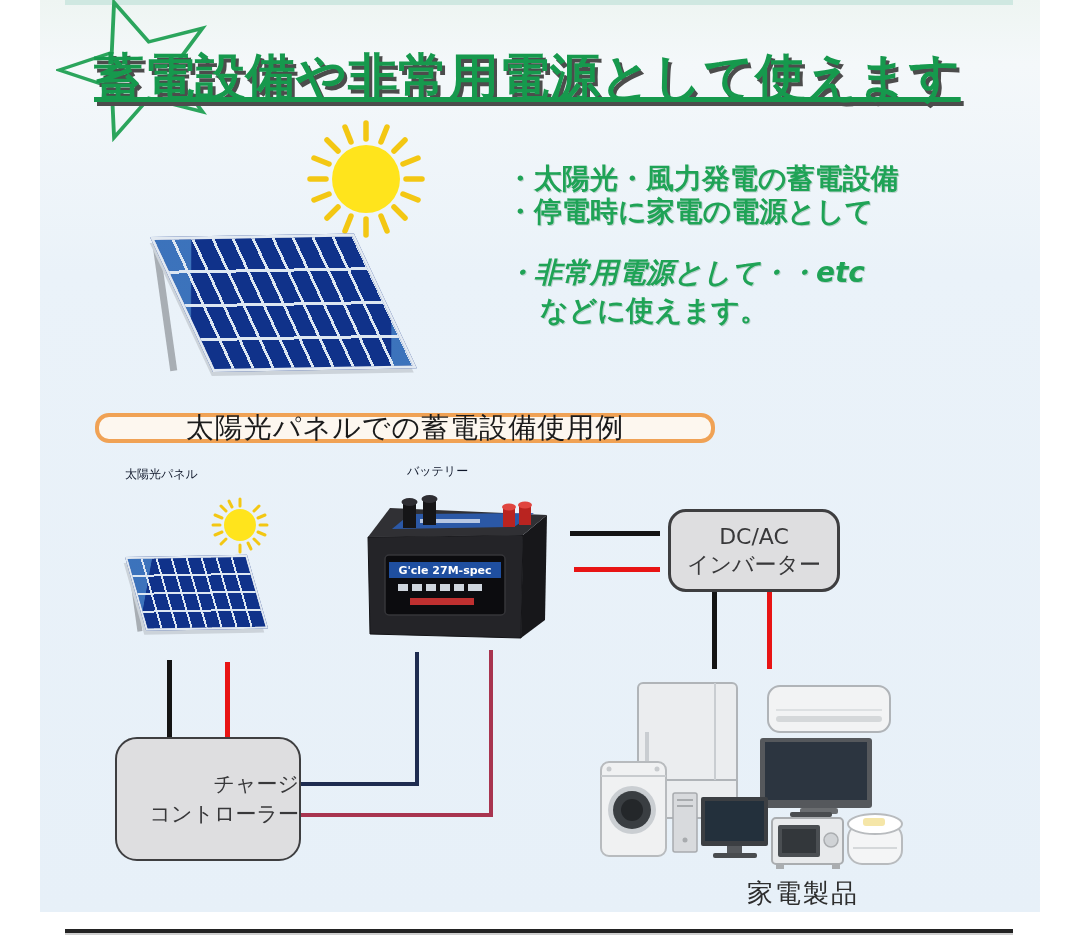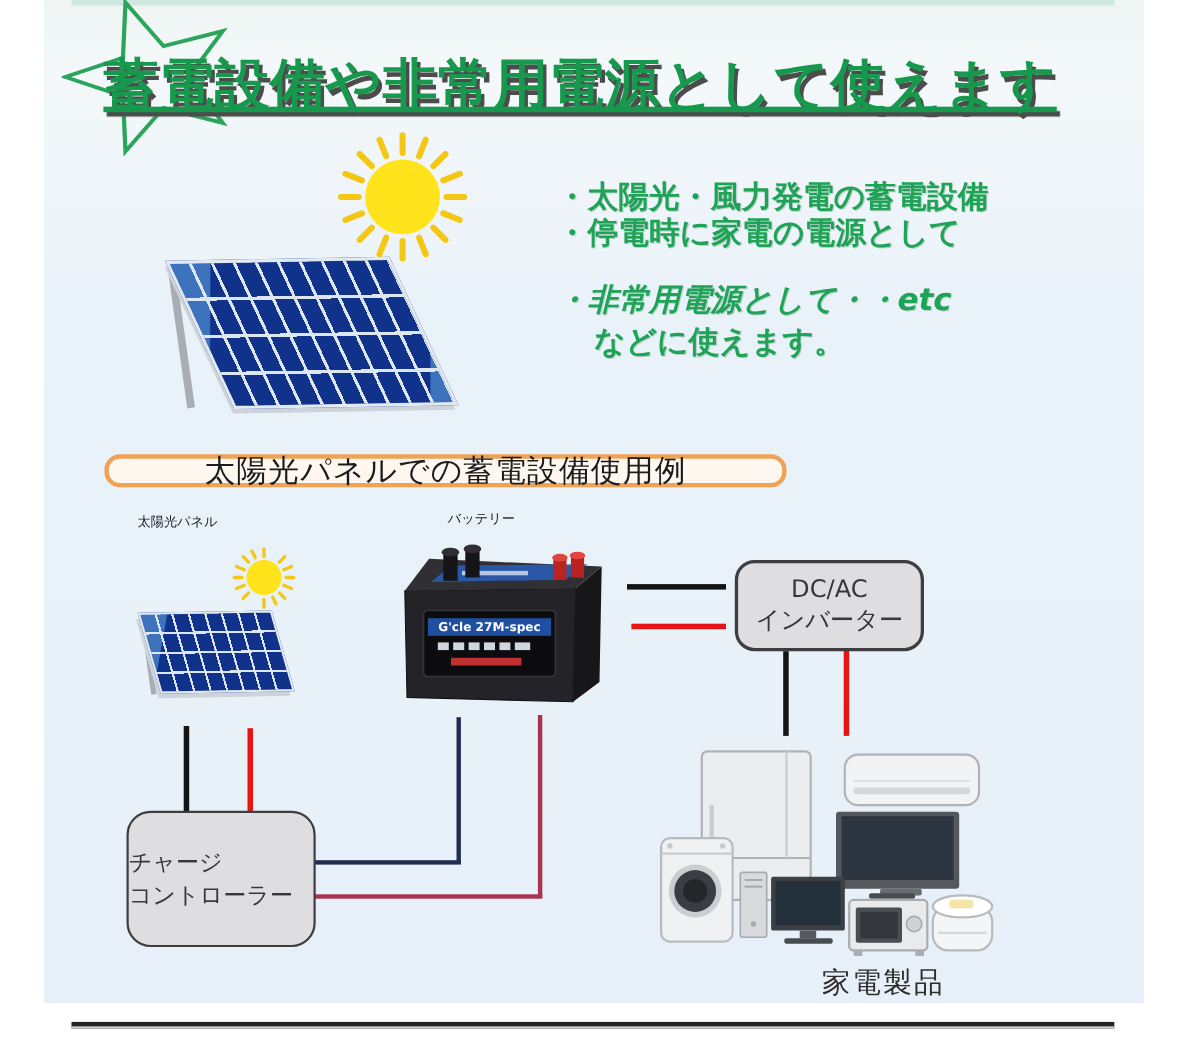--- a/index.html
+++ b/index.html
@@ -79,22 +79,22 @@
 
   .gray-box{
     position:absolute;background:#dedee0;border:3px solid #3e3e40;box-sizing:border-box;
     color:#38383a;display:flex;flex-direction:column;justify-content:center;
   }
   .inverter-box{
     left:656px;top:509px;width:172px;height:83px;border-radius:18px;
     align-items:center;font-size:22px;line-height:1.25;margin-left:12px;
   }
   .controller-box{
-    left:115px;top:737px;width:172px;height:124px;border-radius:22px;border-width:2.5px;
-    padding-left:0;font-size:21px;line-height:1.45;
+    left:115px;top:737px;width:186px;height:124px;border-radius:22px;border-width:2.5px;
+    padding-left:0;font-size:21px;line-height:1.45;align-items:flex-end;
   }
 
   .wire{position:absolute;}
   .w-black{background:#141414;}
   .w-red{background:#e81414;}
   .w-navy{background:#1e2c50;}
   .w-maroon{background:#a8344f;}
   .wire-pv-neg{left:167px;top:660px;width:5px;height:80px;}
   .wire-pv-pos{left:225px;top:662px;width:5px;height:78px;}
   .wire-bat-inv-neg{left:570px;top:531px;width:90px;height:5px;}

